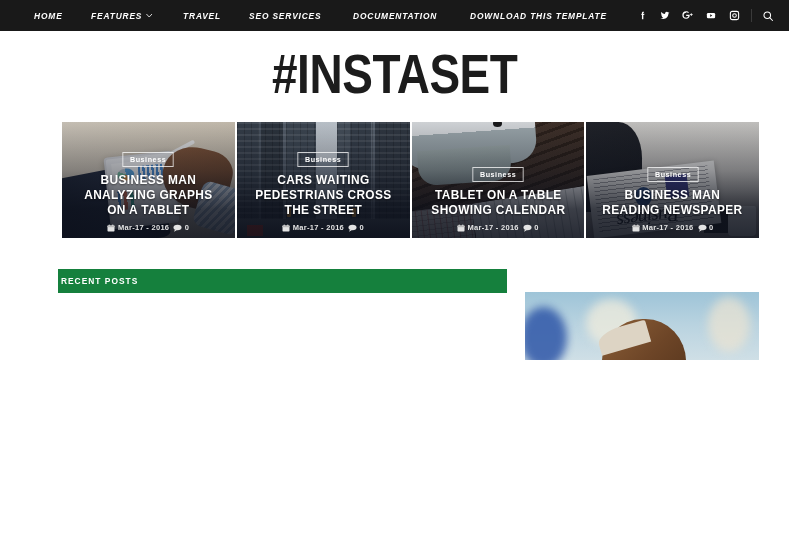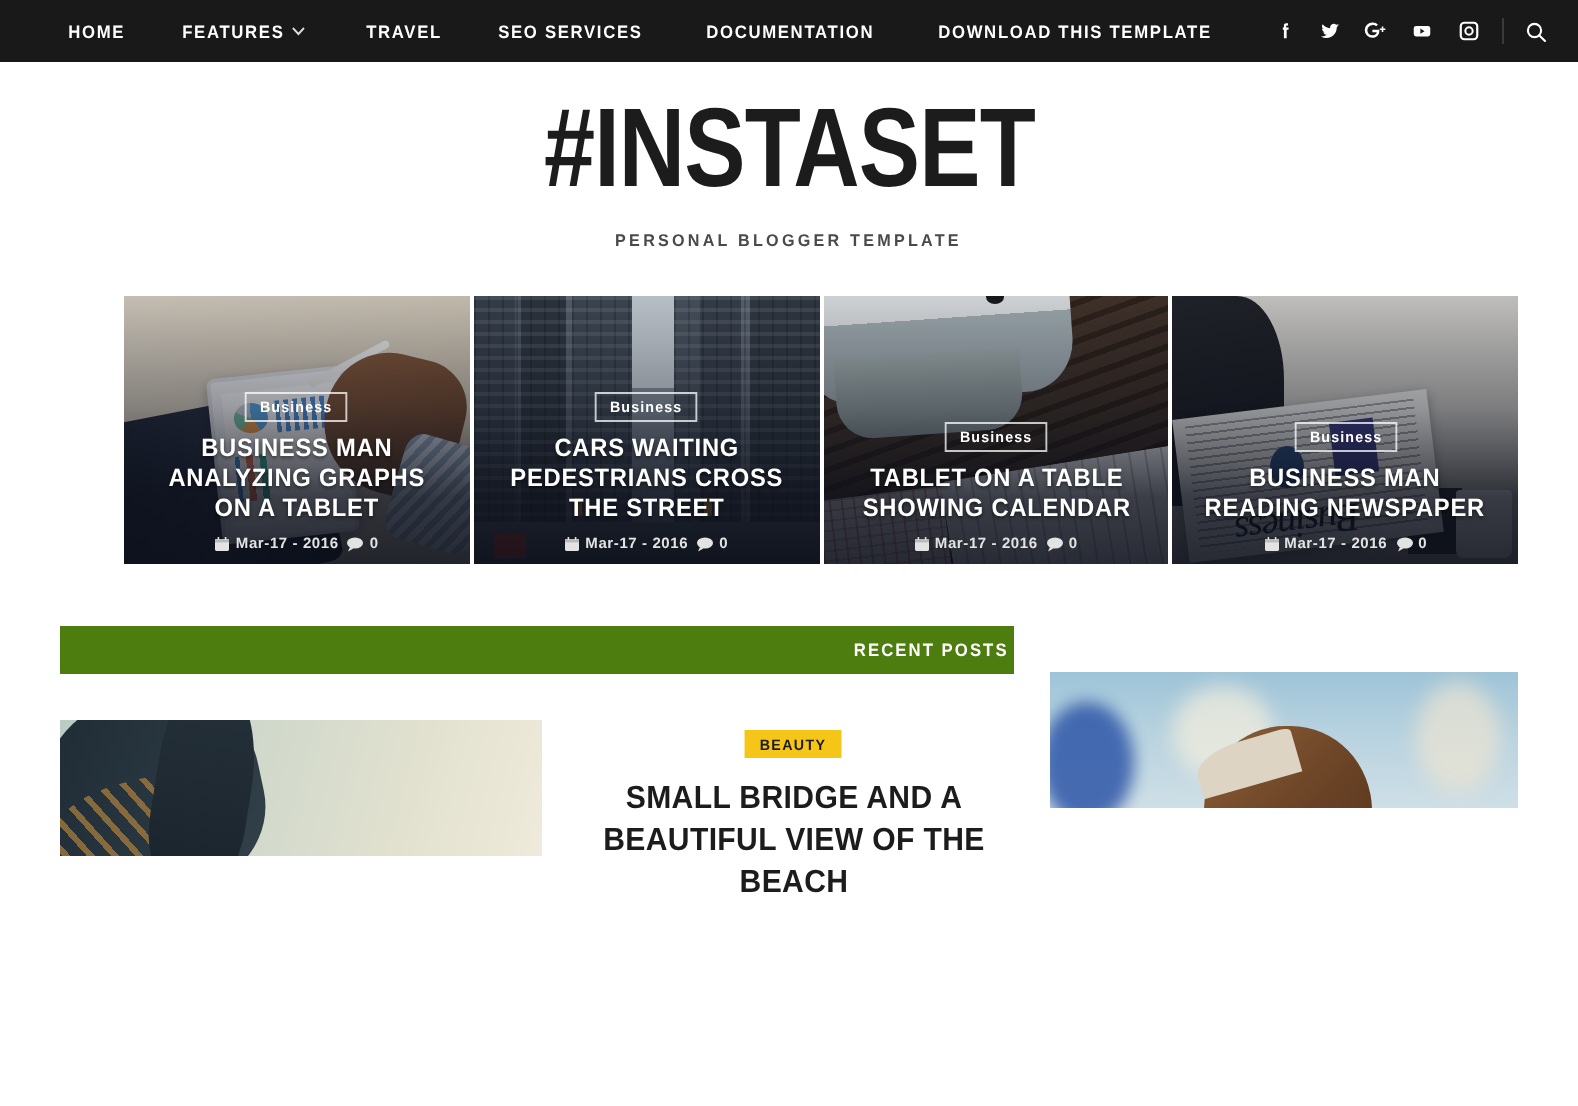--- a/index.html
+++ b/index.html
@@ -11,20 +11,21 @@
   }
 
   
   .navbar {
     height:31px;
     background:#191919;
     display:flex;
     align-items:center;
     justify-content:space-between;
     padding:0 14px 0 22px;
+    font-style:italic;
   }
   .nav-left { display:flex; align-items:center; }
   .nav-item {
     color:#ffffff;
     font-size:9px;
     font-weight:bold;
     letter-spacing:0.9px;
     text-transform:uppercase;
     padding:0 13px;
     cursor:pointer;
@@ -74,21 +75,21 @@
     text-transform:uppercase;
     transform:scaleX(0.95);
     display:inline-block;
   }
 
   
   .featured {
     display:flex;
     gap:2px;
     padding:0 30px;
-    height:134px;
+    height:116px;
     margin-left:32px;
   }
   .fcard {
     position:relative;
     flex:1;
     overflow:hidden;
     cursor:pointer;
   }
   .fcard .img { position:absolute; inset:0; }
   .fcard .shade {
@@ -138,25 +139,26 @@
   
   .lower {
     display:flex;
     gap:18px;
     padding:31px 30px 0;
   }
   .col-main { flex:0 0 477px; }
   .col-side { flex:1; }
 
   .sect-head {
-    background:#4d7c0f;
+    background:#15803d;
     height:24px;
     display:flex;
     align-items:center;
-    justify-content:flex-end;
+    justify-content:flex-start;
+    margin-left:28px;
   }
   .sect-head span {
     color:#fff;
     font-size:9px;
     font-weight:bold;
     letter-spacing:1.1px;
     text-transform:uppercase;
     transform:scaleX(.93);
     display:inline-block;
   }
@@ -387,21 +389,20 @@
       <svg width="12" height="12" viewBox="0 0 24 24">
           <circle cx="10.5" cy="10.5" r="6.6" fill="none" stroke="#ffffff" stroke-width="2.1"></circle>
           <path d="M15.4 15.4 L21 21" stroke="#ffffff" stroke-width="2.1" stroke-linecap="round"></path>
         </svg>
     </div>
   </div>
 </div>
 
 <div class="header">
   <div class="logo">#INSTASET</div>
-  <div><span class="tagline">PERSONAL BLOGGER TEMPLATE</span></div>
 </div>
 
 <div class="featured">
 
   <div class="fcard">
     <div class="img art a1">
       <div class="suit"></div>
         <div class="tab">
           <div class="scr">
             <div class="pie"></div>
@@ -560,33 +561,20 @@
 
 </div>
 
 <div class="lower">
 
   <div class="col-main">
     <div class="sect-head">
       <span>RECENT POSTS</span>
     </div>
 
-    <div class="post-row">
-      <div class="post-thumb">
-        <div class="art a5">
-          <div class="sil1"></div>
-            <div class="tex"></div>
-            <div class="sil2"></div>
-        </div>
-      </div>
-      <div class="post-info">
-        <span class="tag-beauty">BEAUTY</span>
-        <div class="post-title">SMALL BRIDGE AND A BEAUTIFUL VIEW OF THE BEACH</div>
-      </div>
-    </div>
   </div>
 
   <div class="col-side">
     <div class="author-img">
       <div class="art a6">
         <div class="blur1"></div>
           <div class="blur2"></div>
           <div class="blur3"></div>
         <div class="head"></div>
           <div class="band"></div>

